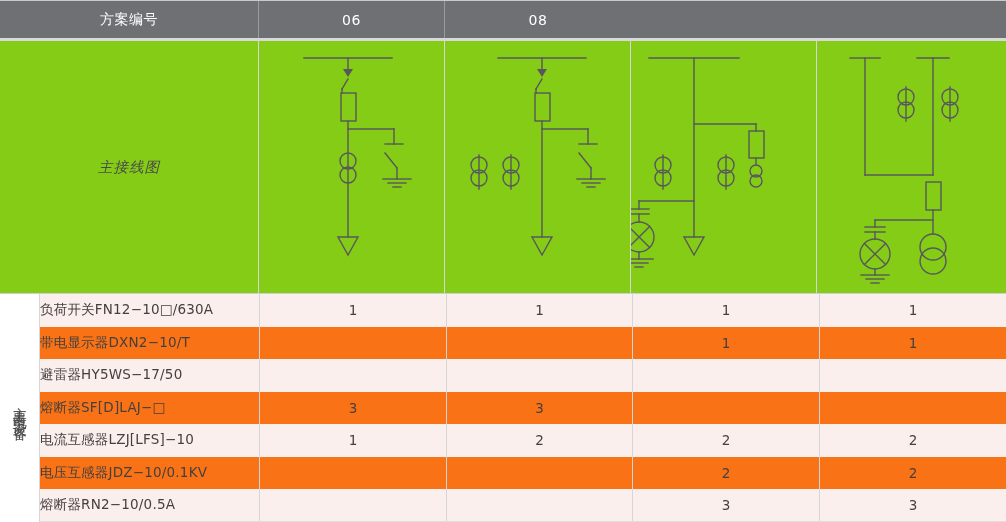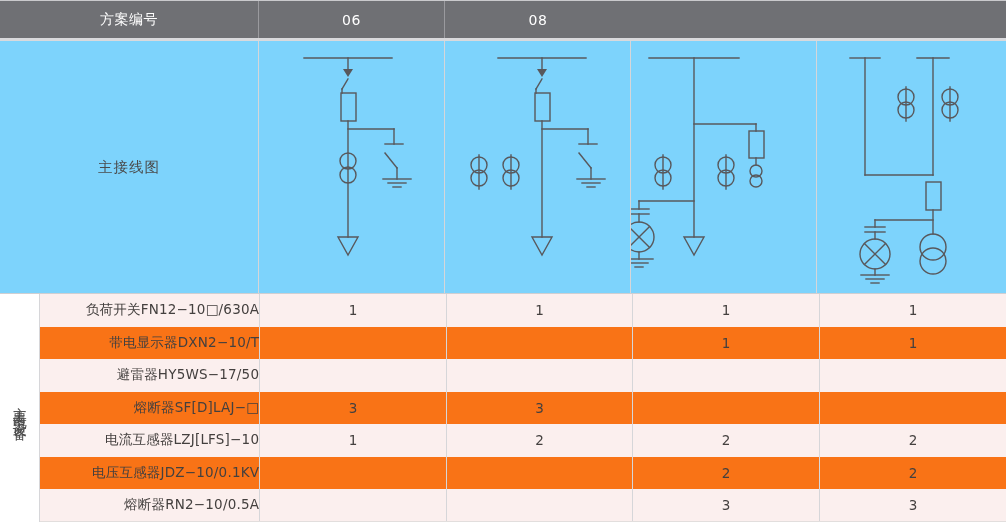--- a/index.html
+++ b/index.html
@@ -48,22 +48,23 @@
   .header-underline {
     height: 3px;
     background: #d9d9dc;
     width: 1006px;
   }
 
   
   .diagram-row {
     display: flex;
     height: 252px;
-    background: #7dd3fc;
-    box-sizing: border-box;
+    background: #84cc16;
+    box-sizing: border-box;
+    font-style: italic;
   }
   .diagram-label {
     width: 259px;
     display: flex;
     align-items: center;
     justify-content: center;
     font-size: 14.5px;
     color: #4a4a4a;
     letter-spacing: 1px;
     border-right: 1px solid #d6d6d9;
@@ -111,21 +112,21 @@
     height: 32.5px;
     font-size: 13.5px;
     color: #44403f;
     box-sizing: border-box;
     border-right: 1px solid #d6d6d9;
     padding: 0;
   }
   td.item-name {
     width: 219px;
     padding-left: 18px;
-    text-align: right;
+    text-align: left;
     letter-spacing: 0.2px;
   }
   td.qty {
     width: 186px;
     text-align: center;
     font-size: 13px;
     color: #55504f;
   }
   td.qty:last-child { border-right: none; }
   tr.tint td { background: #fbefee; }

